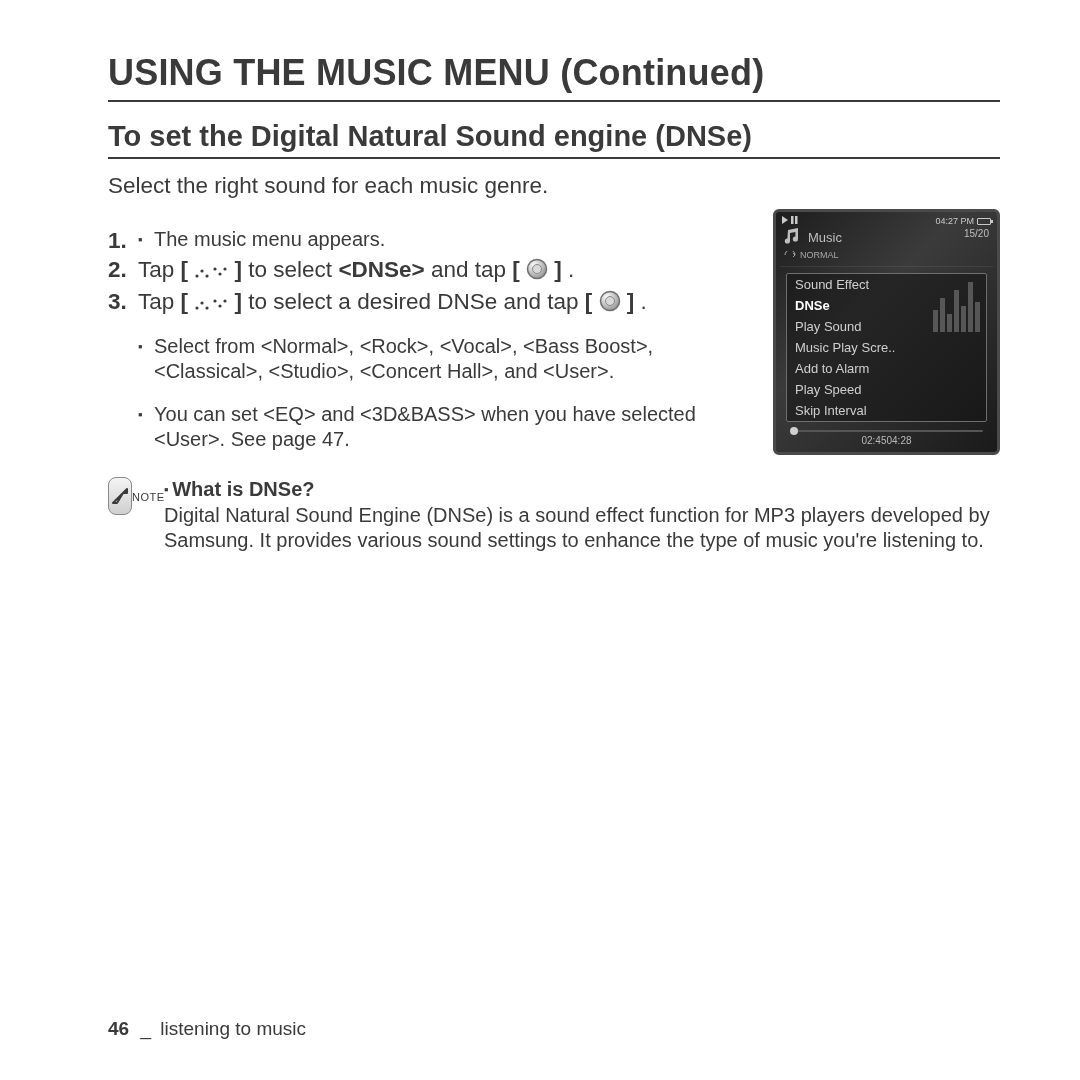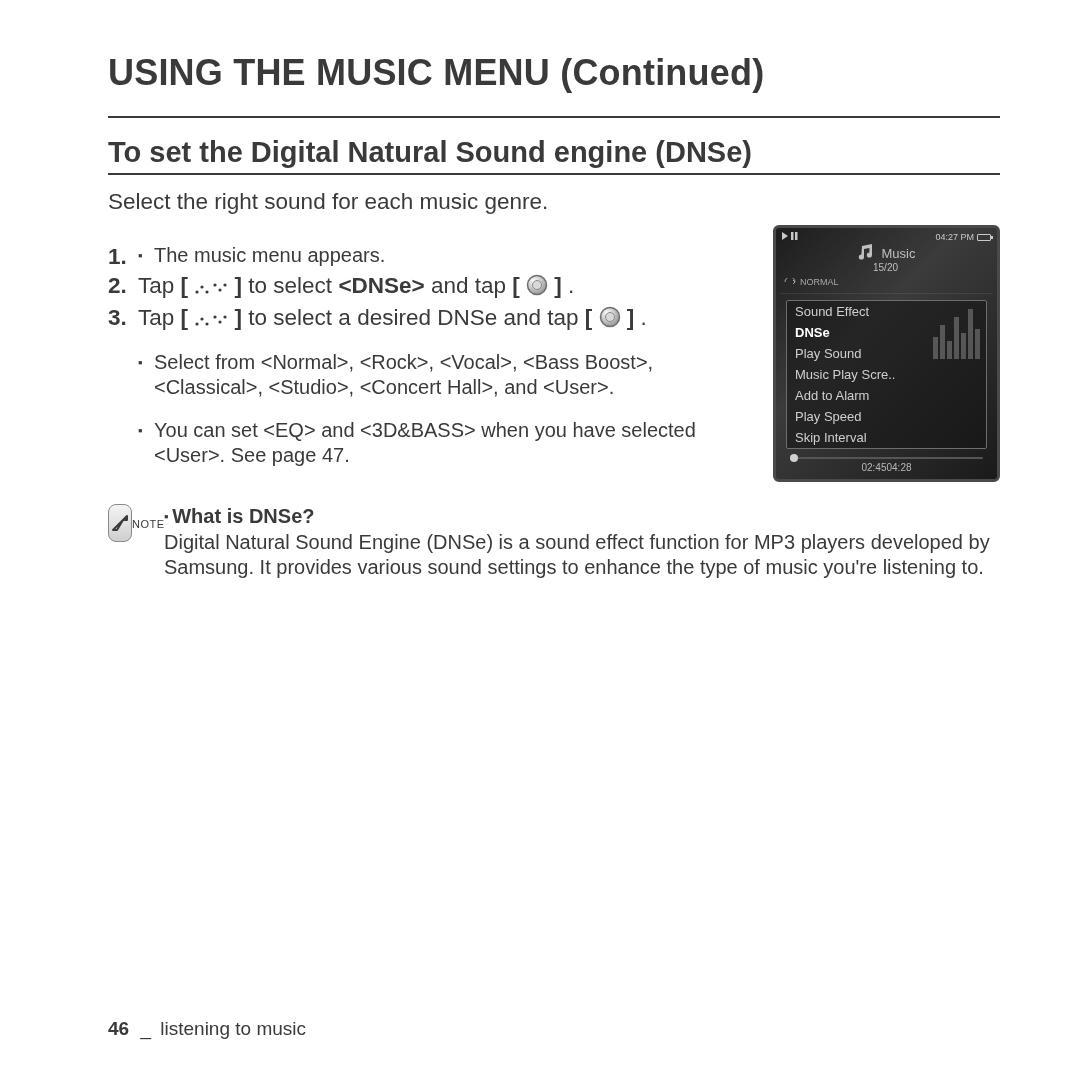--- a/index.html
+++ b/index.html
@@ -11,21 +11,21 @@
   }
   .page {
     position: relative;
     width: 1080px; height: 1080px;
     padding: 52px 80px 36px 108px;
   }
   .h1 {
     font-size: 36px;
     font-weight: 700;
     letter-spacing: 0.2px;
-    padding-bottom: 22px;
+    padding-bottom: 6px;
     border-bottom: 2px solid #3a3a3a;
   }
   .h2 {
     margin-top: 18px;
     font-size: 29px;
     font-weight: 700;
     padding-bottom: 4px;
     border-bottom: 2px solid #3a3a3a;
   }
   .lede {
@@ -139,23 +139,22 @@
     display:inline-flex; align-items:center; gap:3px;
   }
   .batt-shape {
     width:14px; height:7px; border:1px solid #c9c9c9; border-radius:1px;
     position:relative;
   }
   .batt-shape::after{
     content:""; position:absolute; right:-3px; top:1px; width:2px; height:3px; background:#c9c9c9;
   }
   .dev-title-row {
-    display:flex; justify-content:space-between; align-items:center;
+    display:flex; justify-content:space-between; 
     padding: 0 4px 2px 2px;
-    flex-direction: column;
   }
   .dev-title-row .ttl { display:flex; align-items:center; gap:6px; font-size:13px; color:#bfbfbf;}
   .music-glyph {
     width:20px; height:18px;
   }
   .dev-sub-row {
     display:flex; align-items:center; gap:4px;
     padding: 2px 4px 6px 4px;
     font-size:9px; color:#a8a8a8;
     border-bottom:1px solid rgba(255,255,255,.08);

